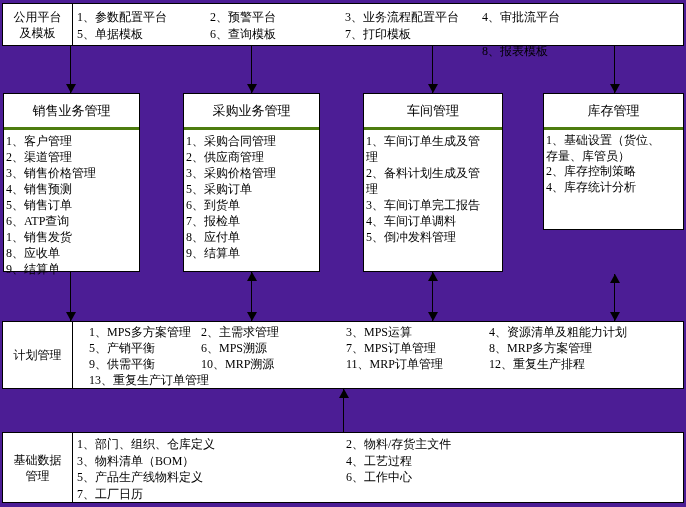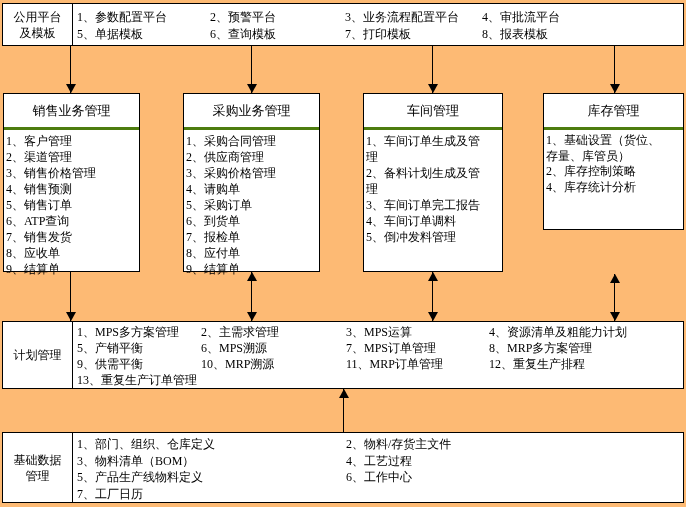--- a/index.html
+++ b/index.html
@@ -1,19 +1,19 @@
 <!DOCTYPE html>
 <html><head>
 <meta charset="utf-8">
 <style>
   html,body{margin:0;padding:0;background:#fff;}
   .canvas{
     position:relative;
     width:686px;height:507px;
-    background:#fdba74;
+    background:#4c1d95;
     font-family:"Liberation Serif","DejaVu Serif",serif;
     font-size:12px;color:#000;
     overflow:hidden;
   }
   .box{position:absolute;border:1px solid #000;background:#fff;box-sizing:border-box;}
 
   
   .banner .label-cell{
     position:absolute;left:0;top:0;bottom:0;width:69px;
     border-right:1px solid #000;
@@ -55,46 +55,45 @@
       <span>及模板</span>
     </div>
     <div class="content">
       <div class="cell" style="left:4px;top:5px;">1、参数配置平台</div>
       <div class="cell" style="left:137px;top:5px;">2、预警平台</div>
       <div class="cell" style="left:272px;top:5px;">3、业务流程配置平台</div>
       <div class="cell" style="left:409px;top:5px;">4、审批流平台</div>
       <div class="cell" style="left:4px;top:22px;">5、单据模板</div>
       <div class="cell" style="left:137px;top:22px;">6、查询模板</div>
       <div class="cell" style="left:272px;top:22px;">7、打印模板</div>
-      <div class="cell" style="left:409px;top:22px;">8、报表模板</div>
+      <div class="cell" style="left:409px;top:39px;">8、报表模板</div>
     </div>
   </div>
 
   <div class="box module" style="left:3px;top:93px;width:137px;height:179px;">
     <div class="module-title">销售业务管理</div>
     <div class="module-items">
       <div class="item">1、客户管理</div>
       <div class="item">2、渠道管理</div>
       <div class="item">3、销售价格管理</div>
       <div class="item">4、销售预测</div>
       <div class="item">5、销售订单</div>
       <div class="item">6、ATP查询</div>
-      <div class="item">7、销售发货</div>
+      <div class="item">1、销售发货</div>
       <div class="item">8、应收单</div>
       <div class="item">9、结算单</div>
     </div>
   </div>
 
   <div class="box module" style="left:183px;top:93px;width:137px;height:179px;">
     <div class="module-title">采购业务管理</div>
     <div class="module-items">
       <div class="item">1、采购合同管理</div>
       <div class="item">2、供应商管理</div>
       <div class="item">3、采购价格管理</div>
-      <div class="item">4、请购单</div>
       <div class="item">5、采购订单</div>
       <div class="item">6、到货单</div>
       <div class="item">7、报检单</div>
       <div class="item">8、应付单</div>
       <div class="item">9、结算单</div>
     </div>
   </div>
 
   <div class="box module" style="left:363px;top:93px;width:140px;height:179px;">
     <div class="module-title">车间管理</div>
@@ -114,21 +113,21 @@
       <div class="item">2、库存控制策略</div>
       <div class="item">4、库存统计分析</div>
     </div>
   </div>
 
   <div class="box banner" style="left:2px;top:321px;width:682px;height:68px;">
     <div class="label-cell">
       <span>计划管理</span>
     </div>
     <div class="content" style="line-height:16px;">
-      <div class="col" style="left:4px;top:2px;">
+      <div class="col" style="left:16px;top:2px;">
         <div class="item">1、MPS多方案管理</div>
         <div class="item">5、产销平衡</div>
         <div class="item">9、供需平衡</div>
         <div class="item">13、重复生产订单管理</div>
       </div>
       <div class="col" style="left:128px;top:2px;">
         <div class="item">2、主需求管理</div>
         <div class="item">6、MPS溯源</div>
         <div class="item">10、MRP溯源</div>
       </div>

